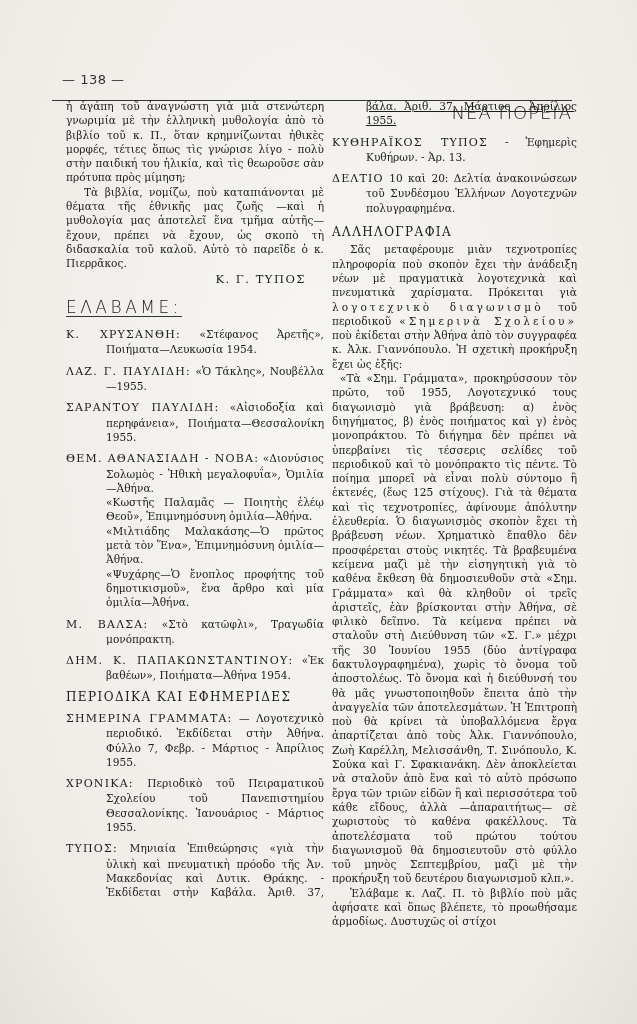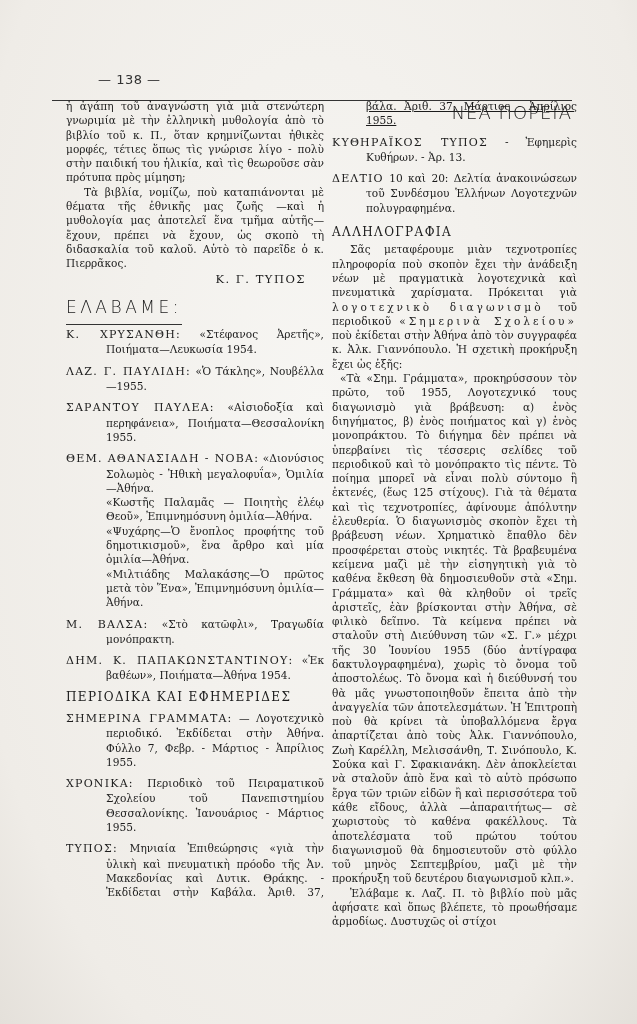--- a/index.html
+++ b/index.html
@@ -6,33 +6,33 @@
   body {
     width: 637px; height: 1024px; overflow: hidden;
     background: #f4f2ef;
     font-family: "DejaVu Serif", "Liberation Serif", serif;
     color: #1c1c1c;
     position: relative;
   }
   .page { position: absolute; left: 0; top: 0; width: 637px; height: 1024px;
     background: radial-gradient(ellipse at 50% 40%, #f7f6f3 0%, #efece7 80%, #e4e0da 100%); }
   .header { position: absolute; left: 62px; top: 72px; width: 510px; height: 20px; }
-  .pageno { position: absolute; left: 0; top: 0; font-family: "DejaVu Sans", sans-serif; font-size: 13px; color: #333; letter-spacing: 0.5px; margin-left: 36px; }
+  .pageno { position: absolute; left: 0; top: 0; font-family: "DejaVu Sans", sans-serif; font-size: 13px; color: #333; letter-spacing: 0.5px; }
   .journal { position: absolute; right: 0; top: 16px; font-family: "DejaVu Sans", sans-serif; font-size: 18px; color: #222; letter-spacing: 1px; font-weight: 300; margin-top: 14px; }
   .rule { position: absolute; left: 52px; top: 100px; width: 520px; height: 0; border-top: 1.5px solid #333; }
 
   .col { position: absolute; top: 99px; font-size: 10.6px; line-height: 14.3px; text-align: justify; }
   .col.left { left: 66px; width: 258px; }
   .col.right { left: 332px; width: 245px; }
 
   p { margin: 0; }
   .indent { text-indent: 18px; }
   .sig { text-align: right; padding-right: 18px; letter-spacing: 1.5px; font-size: 11.5px; margin-top: 1px; }
 
-  .elabame { margin-top: 14px; margin-bottom: 2px; font-family: "DejaVu Sans", sans-serif; font-size: 17px; letter-spacing: 3.5px; font-weight: 300; display: inline-block; border-bottom: 1.5px solid #333; padding-bottom: 10px; }
+  .elabame { margin-top: 14px; margin-bottom: 10px; font-family: "DejaVu Sans", sans-serif; font-size: 17px; letter-spacing: 3.5px; font-weight: 300; display: inline-block; border-bottom: 1.5px solid #333; padding-bottom: 2px; }
 
   .entry { padding-left: 40px; text-indent: -40px; margin-bottom: 7px; }
   .entry .name { letter-spacing: 1.2px; font-size: 11px; }
   .sub { padding-left: 40px; text-decoration: underline; }
 
   .section-title { font-size: 12px; letter-spacing: 1.4px; margin: 4px 0 7px 0; }
   .rentry { padding-left: 34px; text-indent: -34px; margin-bottom: 7px; }
   .rentry .name { letter-spacing: 1.2px; font-size: 11px; }
   .spaced { letter-spacing: 3px; }
 </style>
@@ -57,30 +57,30 @@
     <div>
       <p class="entry">
         <span class="name">Κ. ΧΡΥΣΑΝΘΗ:</span>
         <span>«Στέφανος Ἀρετῆς», Ποιήματα—Λευκωσία 1954.</span>
       </p>
       <p class="entry">
         <span class="name">ΛΑΖ. Γ. ΠΑΥΛΙΔΗ:</span>
         <span>«Ὁ Τάκλης», Νουβέλλα—1955.</span>
       </p>
       <p class="entry">
-        <span class="name">ΣΑΡΑΝΤΟΥ ΠΑΥΛΕΑ:</span>
+        <span class="name">ΣΑΡΑΝΤΟΥ ΠΑΥΛΙΔΗ:</span>
         <span>«Αἰσιοδοξία καὶ περηφάνεια», Ποιήματα—Θεσσαλονίκη 1955.</span>
       </p>
       <div class="entry" style="margin-bottom:7px">
         <span class="name">ΘΕΜ. ΑΘΑΝΑΣΙΑΔΗ - ΝΟΒΑ:</span>
         <span>«Διονύσιος Σολωμὸς - Ἠθικὴ μεγαλοφυΐα», Ὁμιλία—Ἀθήνα.</span>
         <div style="text-indent:0">
           <p>«Κωστῆς Παλαμᾶς — Ποιητὴς ἐλέῳ Θεοῦ», Ἐπιμνημόσυνη ὁμιλία—Ἀθήνα.</p>
+          <p>«Μιλτιάδης Μαλακάσης—Ὁ πρῶτος μετὰ τὸν Ἕνα», Ἐπιμνημόσυνη ὁμιλία—Ἀθήνα.</p>
           <p>«Ψυχάρης—Ὁ ἔνοπλος προφήτης τοῦ δημοτικισμοῦ», ἕνα ἄρθρο καὶ μία ὁμιλία—Ἀθήνα.</p>
-          <p>«Μιλτιάδης Μαλακάσης—Ὁ πρῶτος μετὰ τὸν Ἕνα», Ἐπιμνημόσυνη ὁμιλία—Ἀθήνα.</p>
         </div>
       </div>
       <p class="entry">
         <span class="name">Μ. ΒΑΛΣΑ:</span>
         <span>«Στὸ κατῶφλι», Τραγωδία μονόπρακτη.</span>
       </p>
       <p class="entry">
         <span class="name">ΔΗΜ. Κ. ΠΑΠΑΚΩΝΣΤΑΝΤΙΝΟΥ:</span>
         <span>«Ἐκ βαθέων», Ποιήματα—Ἀθήνα 1954.</span>
       </p>

